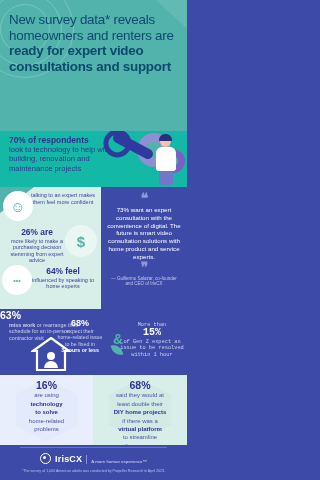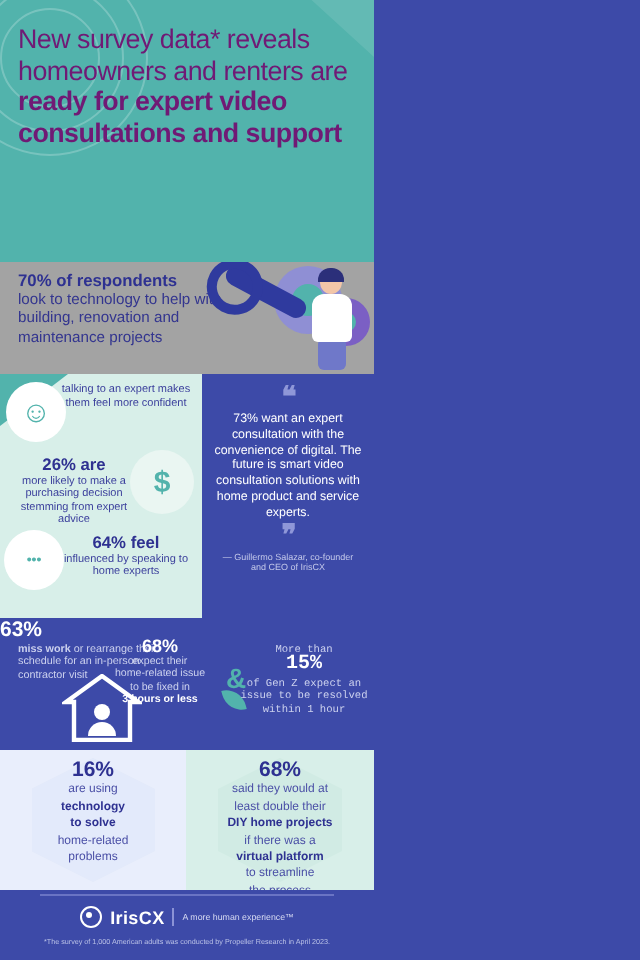--- a/index.html
+++ b/index.html
@@ -17,29 +17,29 @@
   }
   .hdr-rings{position:absolute;left:-24px;top:-20px;width:110px;height:110px;opacity:.22;}
   .hdr-rings i{position:absolute;border:1px solid #ffffff;border-radius:50%;}
   .r1{left:0;top:0;width:96px;height:96px;}
   .r2{left:12px;top:12px;width:72px;height:72px;}
   .r3{left:24px;top:24px;width:48px;height:48px;}
   .hdr-tri{position:absolute;right:-6px;top:-8px;width:0;height:0;
     border-left:46px solid transparent;border-top:42px solid rgba(255,255,255,.10);}
   h1.headline{
     position:absolute;left:9px;top:12px;width:172px;
-    margin:0;color:#701a75;font-size:13.4px;line-height:15.6px;
+    margin:0;color:#0c4a6e;font-size:13.4px;line-height:15.6px;
     font-weight:400;letter-spacing:-.25px;
   }
   h1.headline b{font-weight:700;}
 
   
   .band70{
     position:absolute;left:0;top:131px;width:187px;height:56px;
-    background:#a3a3a3;overflow:hidden;
+    background:#14b8a6;overflow:hidden;
   }
   .band70-txt{position:absolute;left:9px;top:4px;width:104px;color:#2e3191;}
   .band70-txt .big{font-size:8.4px;font-weight:700;line-height:10px;display:block;}
   .band70-txt .sm{font-size:7.6px;font-weight:400;line-height:9.4px;display:block;color:#33358f;}
 
   
   .illus{position:absolute;right:0;top:-2px;width:78px;height:62px;}
   .gear{position:absolute;border-radius:50%;}
   .gearA{right:16px;top:4px;width:34px;height:34px;background:#8f8fd4;}
   .gearA:after{content:"";position:absolute;left:9px;top:9px;width:16px;height:16px;border-radius:50%;background:#52b3ac;}
@@ -115,21 +115,21 @@
   .panelL .hx{background:#dde5fa;clip-path:polygon(50% 0,100% 25%,100% 75%,50% 100%,0 75%,0 25%);}
   .panelR .hx{background:#c9e7df;clip-path:polygon(50% 0,100% 25%,100% 75%,50% 100%,0 75%,0 25%);}
   .pcontent{position:relative;text-align:center;color:#2e3191;padding-top:5px;}
   .pcontent .n{display:block;font-size:10.5px;font-weight:700;line-height:11.4px;}
   .pcontent .d{display:block;font-size:6px;line-height:7.4px;color:#4a4fa6;margin:1px 7px 0;}
   .pcontent .d b{font-weight:700;color:#2e3191;}
 
   
   .footer{position:absolute;left:0;top:445px;width:187px;height:35px;background:#3d4aa8;}
   .fdiv{position:absolute;left:20px;top:2px;width:147px;height:1px;background:#6a74c4;}
-  .logo{position:absolute;left:0;right:0;top:8px;display:flex;align-items:center;justify-content:center;gap:4px;}
+  .logo{position:absolute;left:0;right:0;top:8px;display:flex;align-items:flex-end;justify-content:center;gap:4px;}
   .logo-mark{width:9px;height:9px;border-radius:50%;border:1.2px solid #ffffff;position:relative;}
   .logo-mark:after{content:"";position:absolute;left:2px;top:2px;width:3.4px;height:3.4px;border-radius:50%;background:#ffffff;}
   .logo-name{font-size:9px;font-weight:700;color:#ffffff;letter-spacing:.2px;}
   .logo-sep{width:1px;height:9px;background:#8b93d6;}
   .logo-tag{font-size:4.4px;color:#d6daf2;}
   .fnote{position:absolute;left:10px;right:10px;top:24px;text-align:center;font-size:3.6px;line-height:5px;color:#b9c0e6;}
 </style>
 </head>
 <body>
 

